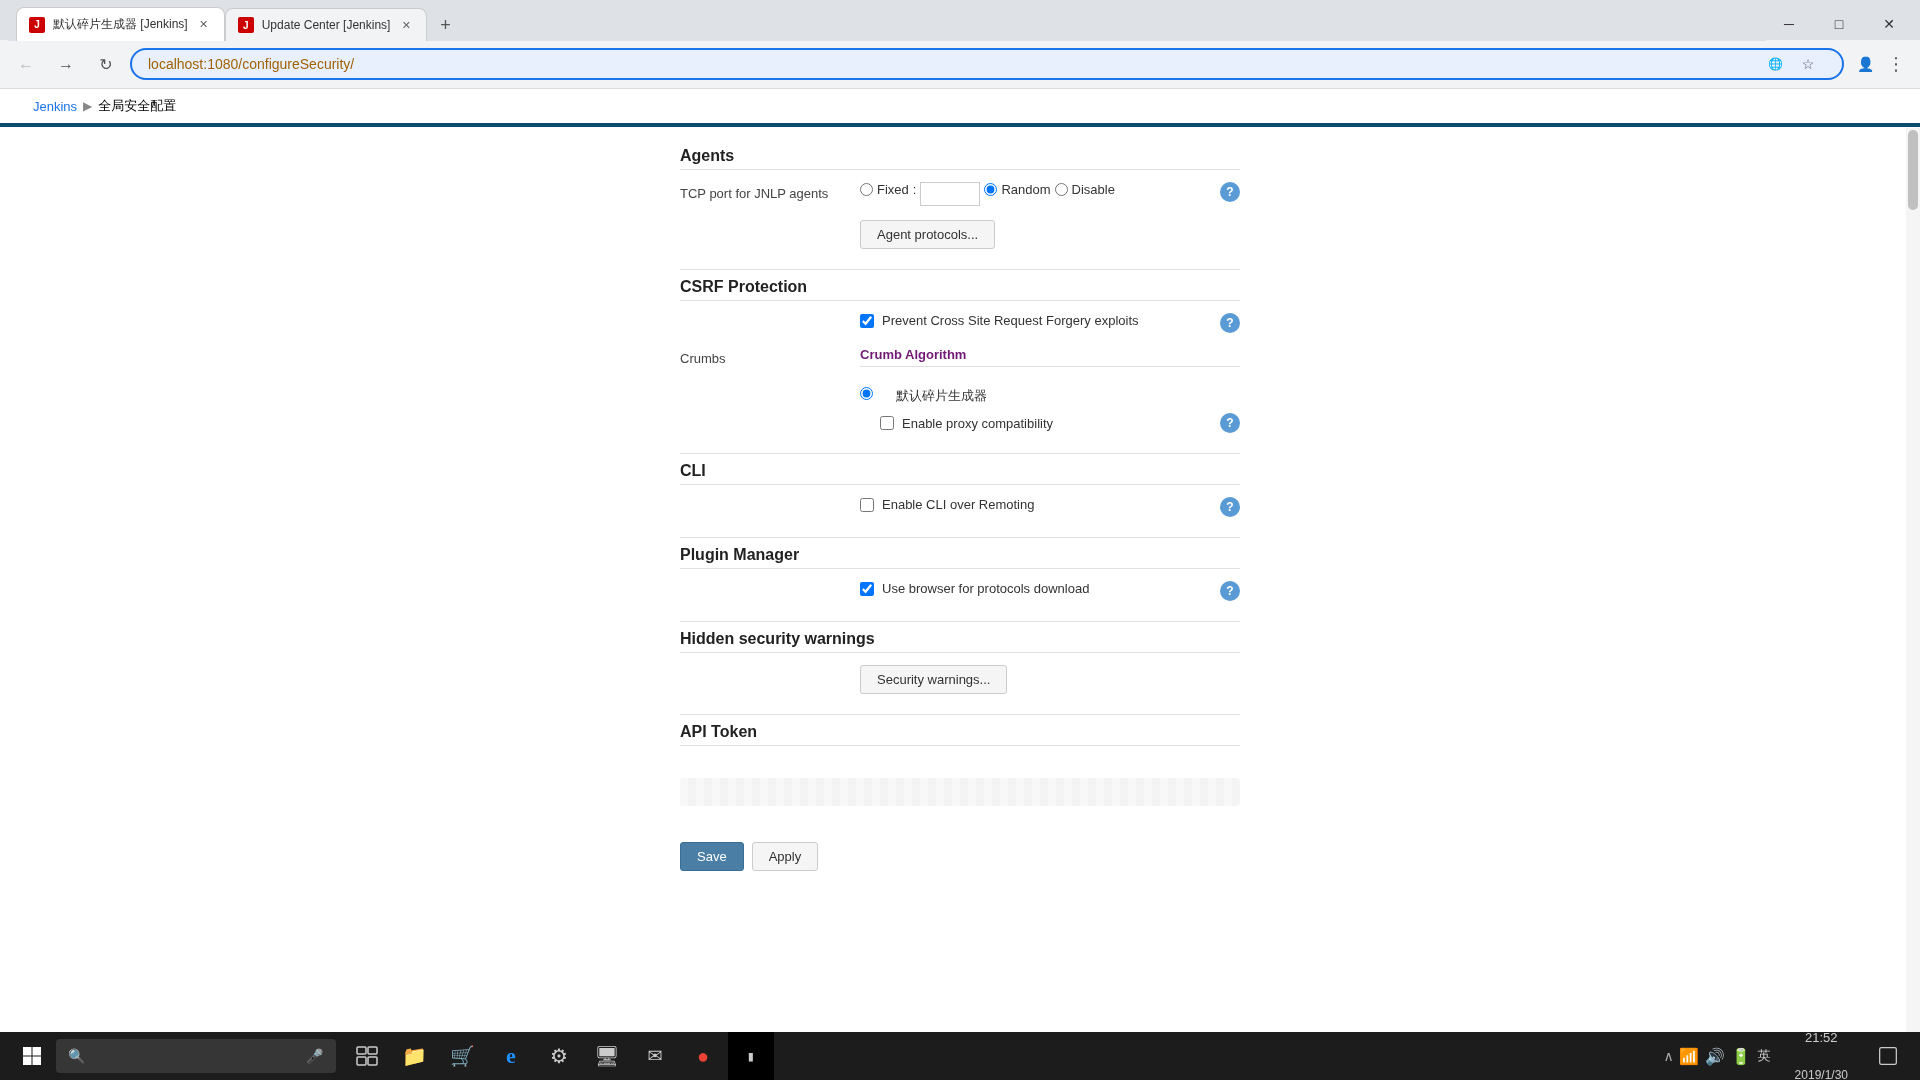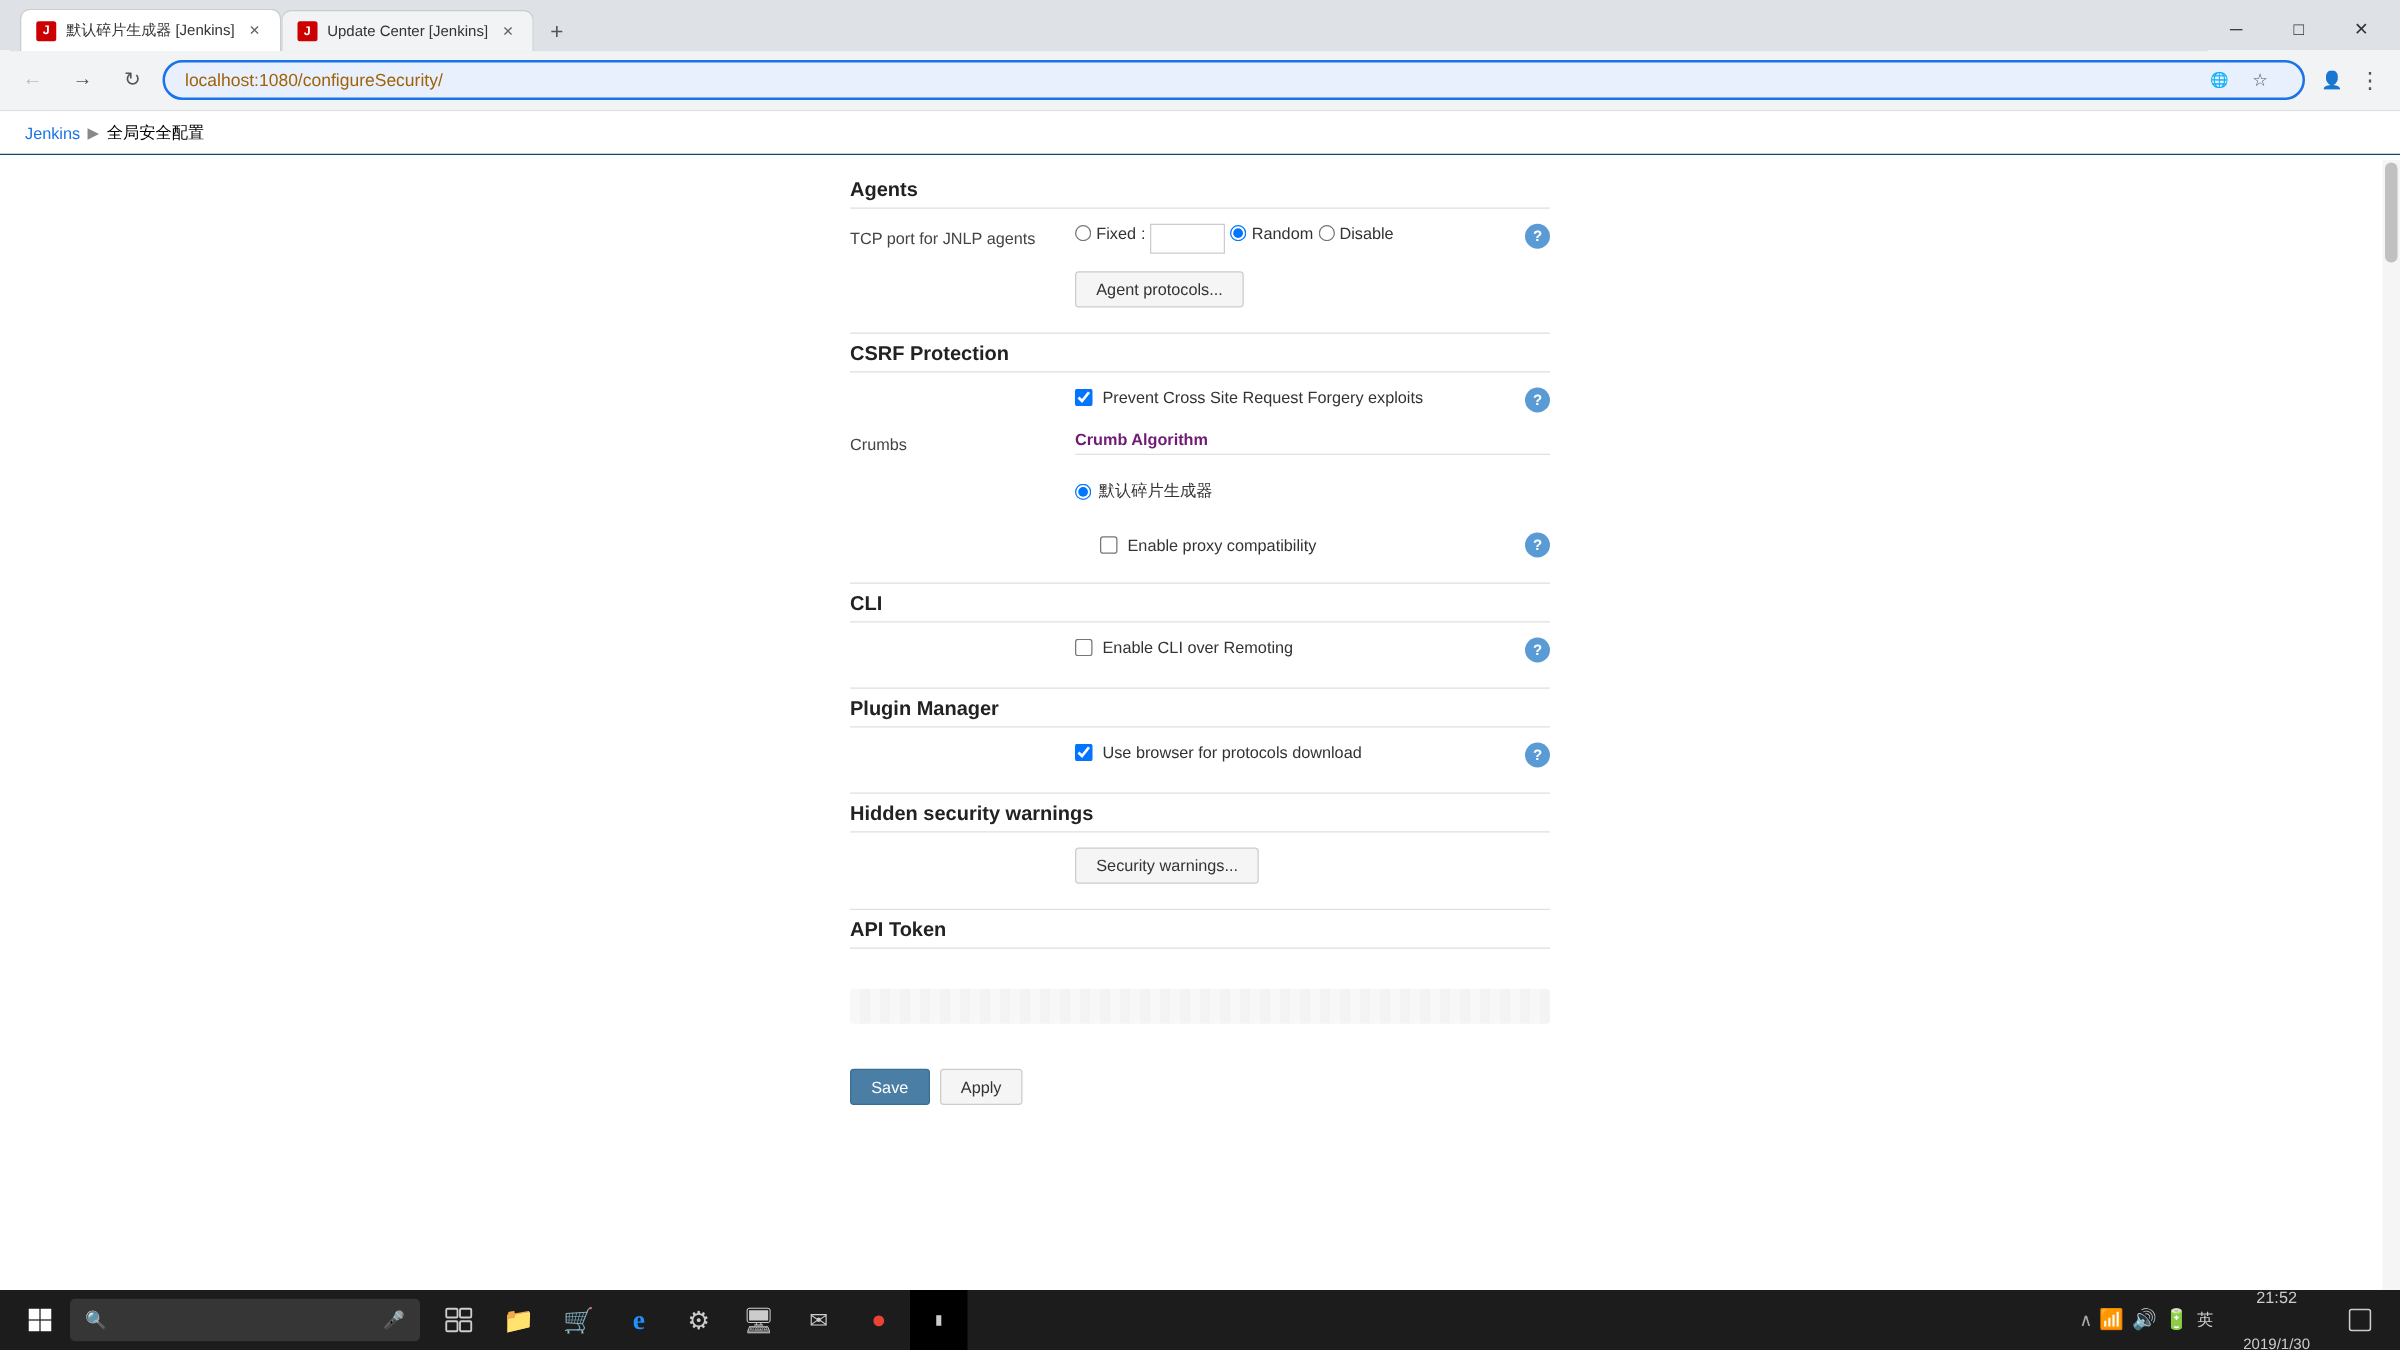--- a/index.html
+++ b/index.html
@@ -22,21 +22,21 @@
     .address-bar-row { display: flex; align-items: center; padding: 6px 10px; background: #f1f3f4; gap: 8px; height: 48px; }
     .nav-btn { width: 32px; height: 32px; border-radius: 50%; display: flex; align-items: center; justify-content: center; font-size: 16px; color: #555; cursor: pointer; border: none; background: transparent; }
     .nav-btn.disabled { color: #bbb; cursor: default; }
     .address-bar { flex: 1; height: 32px; border: 2px solid #1a73e8; border-radius: 16px; padding: 0 16px; font-size: 14px; background: #fff; outline: none; display: flex; align-items: center; background: #e8f0fe; }
     .address-bar input { border: none; background: transparent; font-size: 14px; width: 100%; outline: none; color: #1a73e8; }
     .address-bar-icons { display: flex; gap: 4px; align-items: center; padding-right: 4px; }
     .addr-icon { width: 28px; height: 28px; border-radius: 50%; display: flex; align-items: center; justify-content: center; font-size: 14px; color: #555; cursor: pointer; }
     .toolbar-icons { display: flex; align-items: center; gap: 2px; }
 
     
-    .jenkins-breadcrumb { display: flex; align-items: center; padding: 8px 20px; background: #fff; border-bottom: 1px solid #0c4a6e; font-size: 13px; }
+    .jenkins-breadcrumb { display: flex; align-items: center; padding: 8px 33px; background: #fff; border-bottom: 4px solid #0c4a6e; font-size: 13px; }
     .breadcrumb-link { color: #1a73e8; text-decoration: none; cursor: pointer; }
     .breadcrumb-sep { margin: 0 6px; color: #888; font-size: 12px; }
     .breadcrumb-current { color: #000000; }
 
     
     .main-content { padding: 20px 440px 20px 440px; background: #fff; height: calc(1080px - 40px - 48px - 36px - 36px); overflow-y: auto; position: relative; }
 
     .section-title { font-size: 16px; font-weight: bold; color: #222; margin-bottom: 12px; padding-bottom: 4px; border-bottom: 1px solid #e0e0e0; }
 
     .form-row { display: flex; align-items: flex-start; margin-bottom: 14px; }
@@ -191,21 +191,21 @@
         </label>
       </div>
       <div class="help-icon">?</div>
     </div>
 
     <div class="form-row">
       <div class="form-label">Crumbs</div>
       <div class="form-control">
         <div class="crumb-algorithm-title">Crumb Algorithm</div>
         <div style="margin-top:8px;">
-          <label class="radio-option" style="display:flex;align-items:center;gap:6px;margin-bottom:24px;">
+          <label class="radio-option" style="display:flex;align-items:flex-start;gap:23px;margin-bottom:8px;">
             <input type="radio" name="crumbAlgo" checked="" style="">
             <span>默认碎片生成器</span>
           </label>
           <div style="display:flex;align-items:center;gap:8px;margin-left:20px;">
             <label class="checkbox-row">
               <input type="checkbox" style="">
               <span>Enable proxy compatibility</span>
             </label>
             <div class="help-icon" style="margin-left:auto;">?</div>
           </div>

